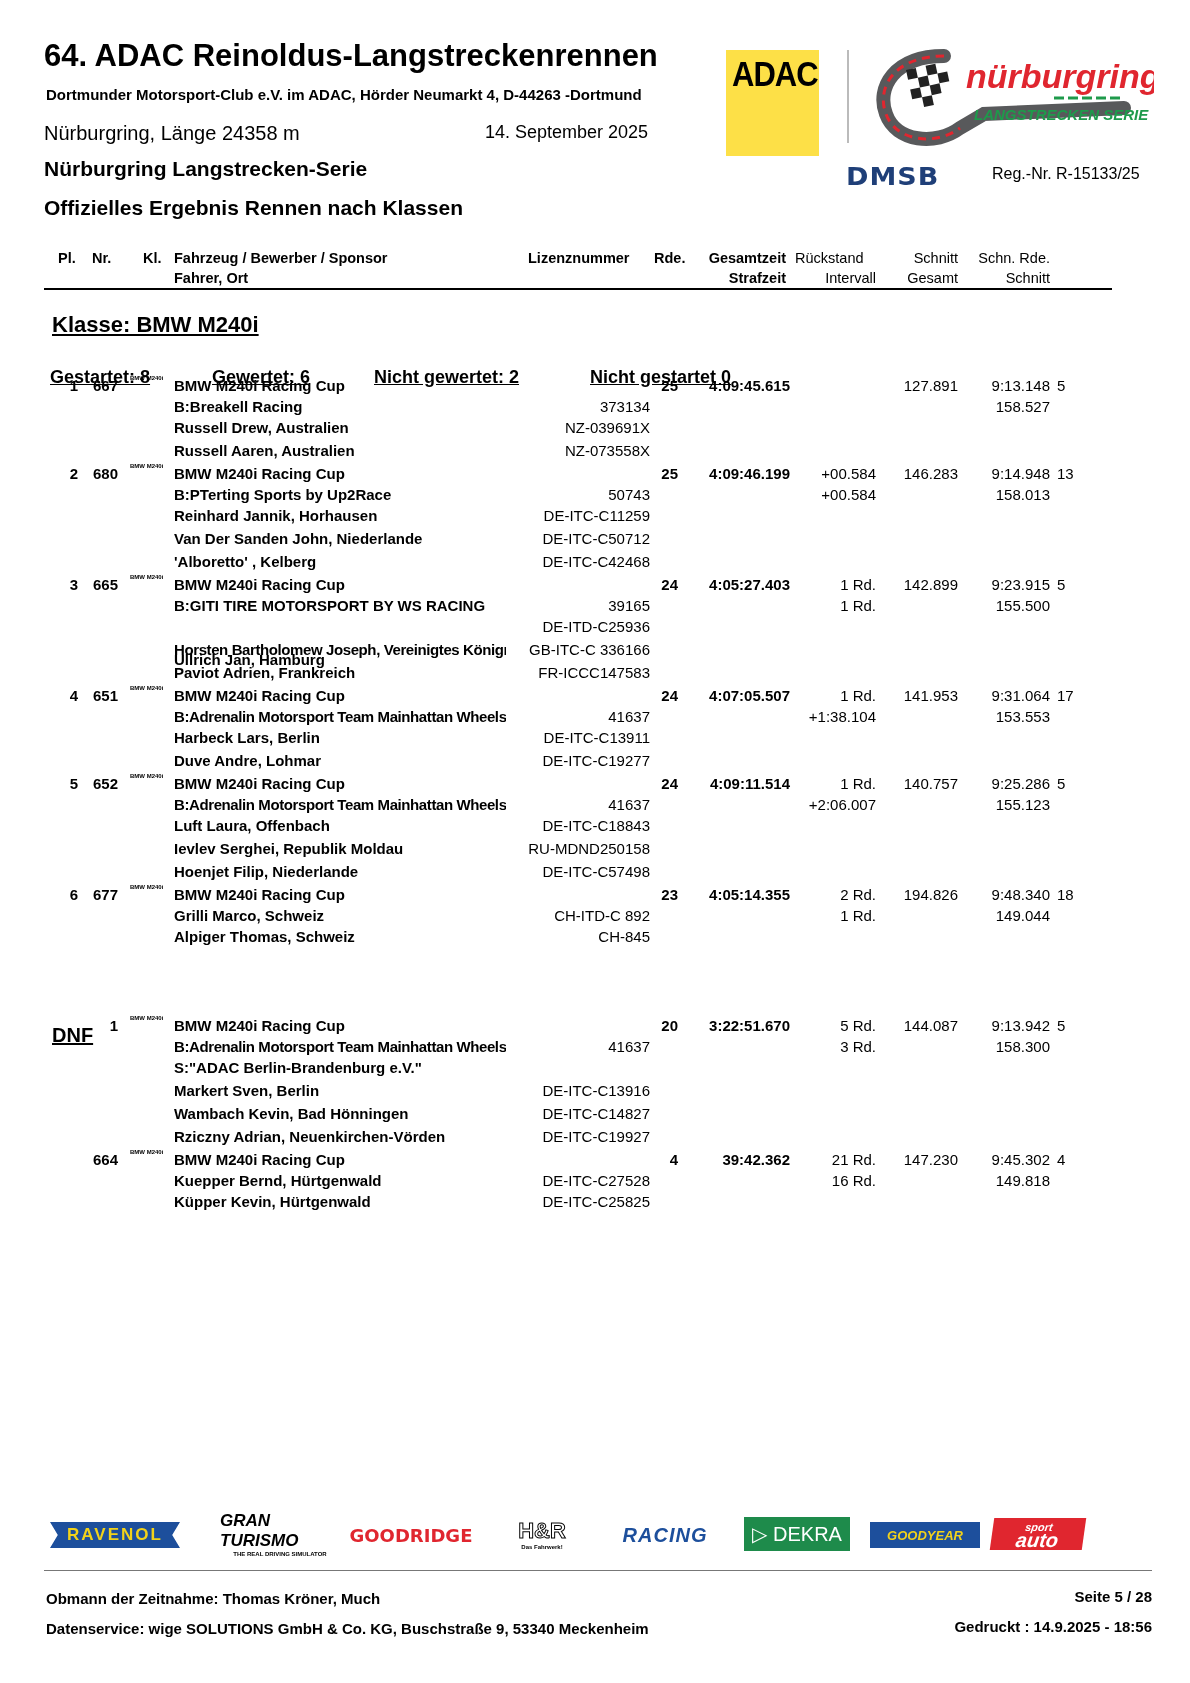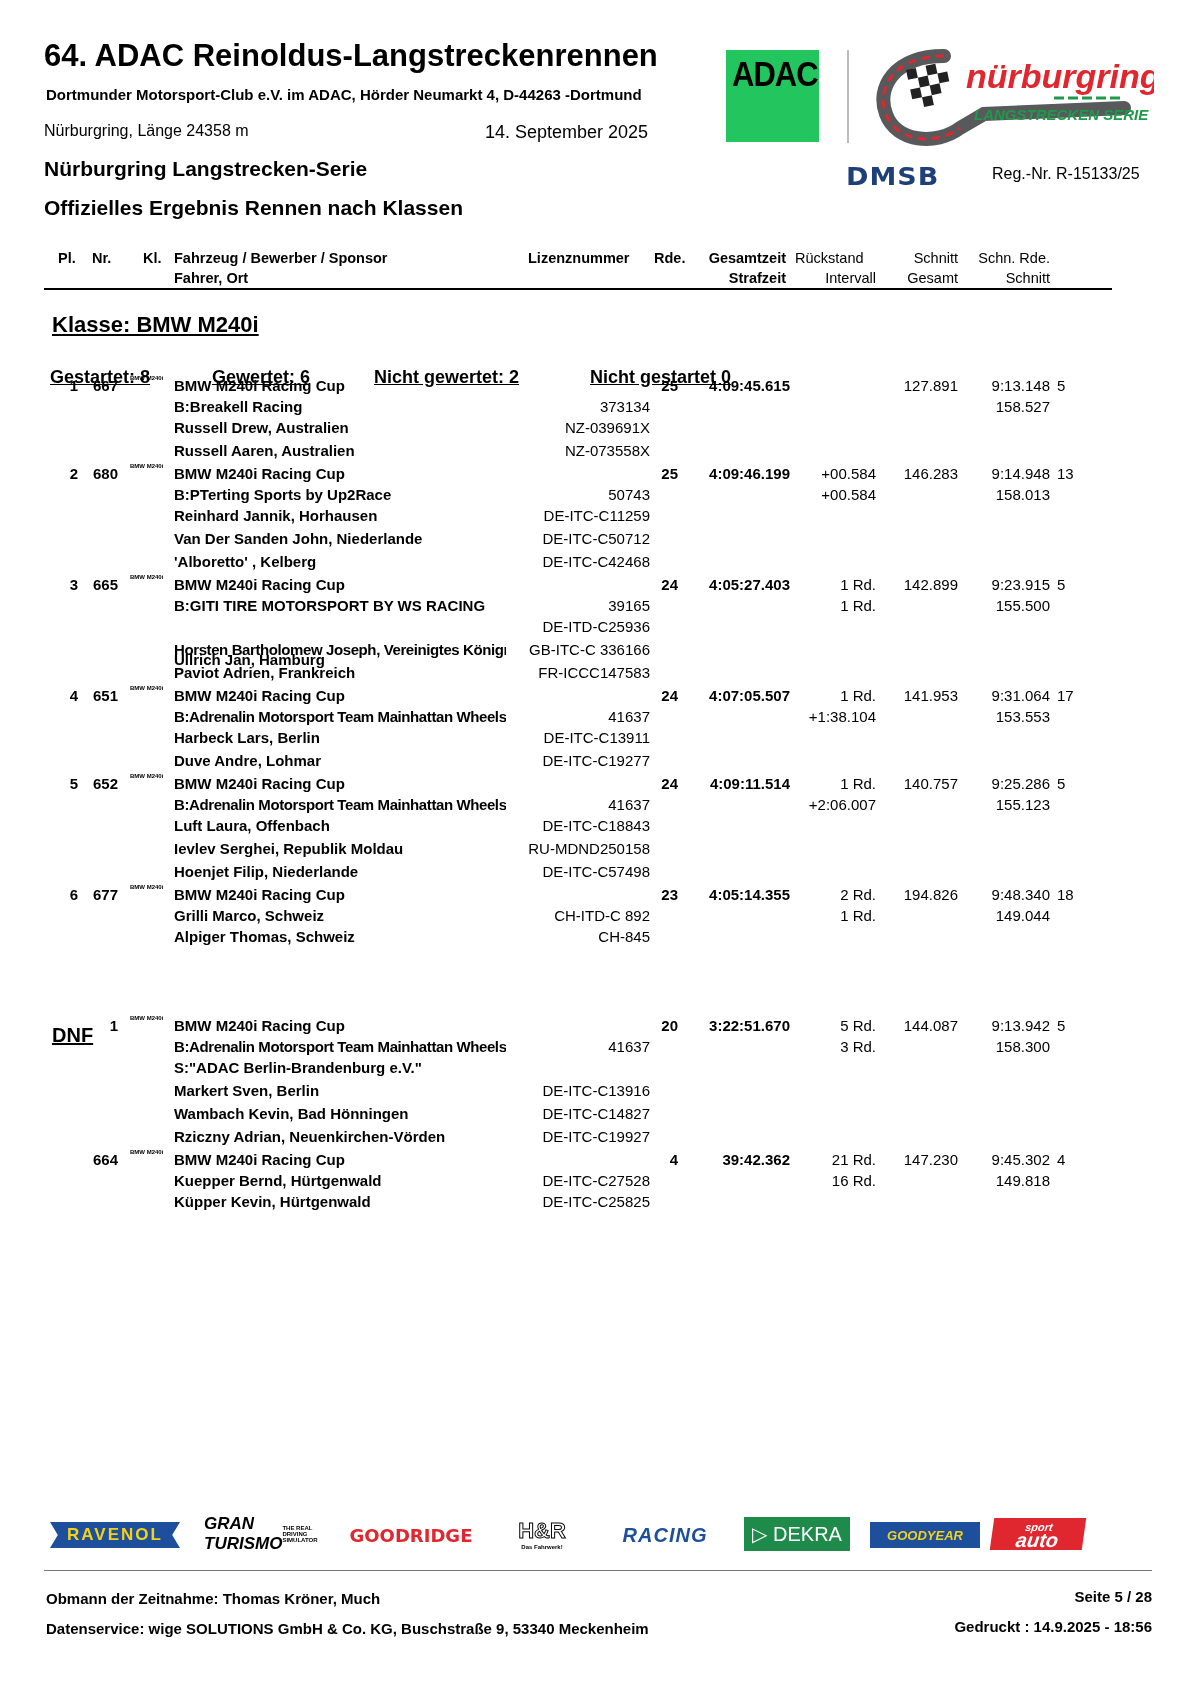--- a/index.html
+++ b/index.html
@@ -1,25 +1,25 @@
 <!DOCTYPE html>
 <html><head>
 <meta charset="utf-8">
 <style>
   html, body { margin: 0; padding: 0; background: #fff; }
   body { width: 1190px; height: 1683px; position: relative; overflow: hidden;
          font-family: "Liberation Sans", "DejaVu Sans", sans-serif; color: #000; }
   .abs { position: absolute; }
   .title { left: 44px; top: 38px; font-size: 31px; font-weight: bold; white-space: nowrap; }
   .club { left: 46px; top: 86px; font-size: 15px; font-weight: bold; white-space: nowrap; }
-  .track { left: 44px; top: 122px; font-size: 16px; white-space: nowrap; }
+  .track { left: 44px; top: 122px; font-size: 20px; white-space: nowrap; }
   .date { left: 485px; top: 122px; font-size: 18px; white-space: nowrap; }
   .series { left: 44px; top: 157px; font-size: 21px; font-weight: bold; white-space: nowrap; }
   .official { left: 44px; top: 196px; font-size: 21px; font-weight: bold; white-space: nowrap; }
-  .adac { left: 726px; top: 50px; width: 93px; height: 92px; background: #22c55e; }
+  .adac { left: 726px; top: 50px; width: 93px; height: 106px; background: #fde047; }
   .adac span { position: absolute; left: 6px; top: 4px; font-size: 31px; font-weight: bold; letter-spacing: -1px; transform: scaleY(1.15); transform-origin: top left; }
   .vsep { left: 847px; top: 50px; width: 2px; height: 93px; background: #bbb; }
   .nring { left: 874px; top: 48px; width: 280px; height: 100px; }
   .dmsb { left: 846px; top: 162px; font-size: 27px; font-weight: bold; color: #1f3f78; letter-spacing: 1px; font-family: "DejaVu Sans", sans-serif; transform: scaleY(0.9); transform-origin: top left; }
   .regnr { left: 992px; top: 165px; font-size: 16px; white-space: nowrap; }
 
   .hdr { top: 248px; font-size: 14.5px; white-space: nowrap; line-height: 20px; }
   .hdr.b { font-weight: bold; }
   .hdr-rule { left: 44px; top: 288px; width: 1068px; height: 2px; background: #000; }
 
@@ -264,21 +264,21 @@
       <div class="cell r" style="left:960px;width:90px;top:1172px">149.818</div>
       <div class="cell b clip" style="left:174px;top:1172px">Kuepper Bernd, Hürtgenwald</div>
       <div class="cell r" style="left:500px;width:150px;top:1172px">DE-ITC-C27528</div>
       <div class="cell b clip" style="left:174px;top:1193px">Küpper Kevin, Hürtgenwald</div>
       <div class="cell r" style="left:500px;width:150px;top:1193px">DE-ITC-C25825</div>
     </div>
   </div>
 
 <div class="abs sponsors">
   <div class="logo" style="left:6px;top:10px;width:130px;height:26px;background:#1d4f9c;color:#f2d21a;font-size:17px;letter-spacing:2px;clip-path:polygon(0 0,100% 0,94% 50%,100% 100%,0 100%,6% 50%)">RAVENOL</div>
-  <div class="logo" style="left:160px;top:0;width:120px;height:44px;flex-direction:row;font-style:italic">
+  <div class="logo" style="left:176px;top:0;width:120px;height:44px;flex-direction:column;font-style:italic">
     <span style="font-size:17px">GRAN TURISMO</span>
       <span style="font-size:6px;font-style:normal">THE REAL DRIVING SIMULATOR</span>
   </div>
   <div class="logo" style="left:292px;top:10px;width:150px;height:26px;color:#e0262f;font-size:18px;font-family:'DejaVu Sans',sans-serif">GOODRIDGE</div>
   <div class="logo" style="left:452px;top:0;width:92px;height:44px;flex-direction:column">
     <span style="font-size:22px;-webkit-text-stroke:1px #000;color:#fff">H&amp;R</span>
       <span style="font-size:6px">Das Fahrwerk!</span>
   </div>
   <div class="logo" style="left:556px;top:10px;width:130px;height:26px;color:#1d4f9c;font-style:italic;font-size:20px;letter-spacing:1px">RACING</div>
   <div class="logo" style="left:700px;top:5px;width:106px;height:34px;background:#1e8b4b;color:#fff;font-size:20px;font-weight:normal">▷&nbsp;<span>DEKRA</span></div>

